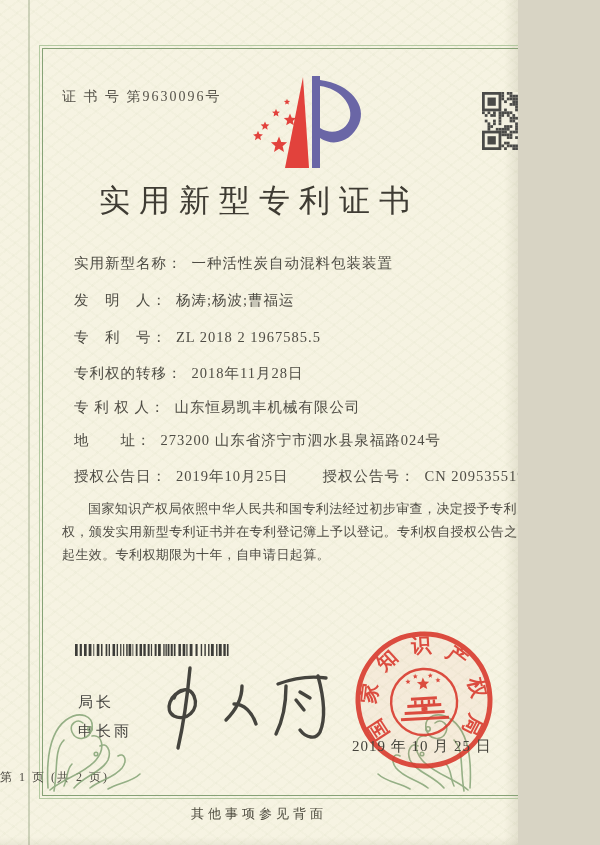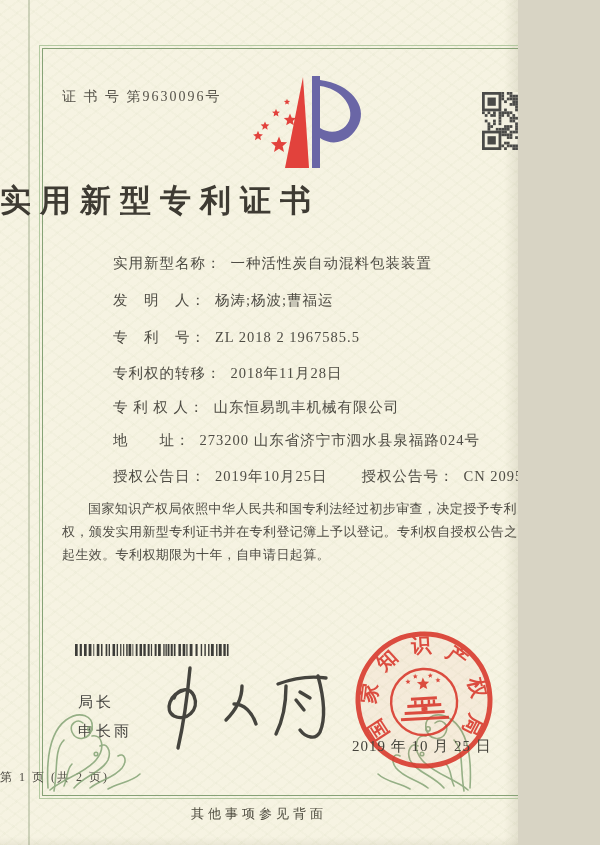--- a/index.html
+++ b/index.html
@@ -19,25 +19,25 @@
 
   .frame{
     position:absolute;left:42px;top:48px;width:515px;height:746px;
     border:1.5px solid #86a276;outline:1px solid #b3c9a0;outline-offset:2px;
     pointer-events:none;
   }
   .cert-no{position:absolute;left:62px;top:88px;font-size:14px;letter-spacing:2px;color:#56534a;}
   .logo{position:absolute;left:243px;top:72px;width:130px;height:100px;}
   .qr{position:absolute;left:482px;top:92px;width:58px;height:58px;}
   .title{
-    position:absolute;left:0;top:180px;width:100%;text-align:left;
-    font-size:31px;font-weight:bold;letter-spacing:9px;color:#3e3b33;
+    position:absolute;left:0;top:180px;width:100%;text-align:center;
+    font-size:31px;font-weight:normal;letter-spacing:9px;color:#3e3b33;
   }
   .fields{position:absolute;left:74px;top:0;width:470px;font-size:14.5px;}
-  .frow{position:absolute;left:0;white-space:nowrap;letter-spacing:1px;color:#4e4c44;margin-left:39px;}
+  .frow{position:absolute;left:0;white-space:nowrap;letter-spacing:1px;color:#4e4c44;}
   .frow .lbl{white-space:pre;}
   .frow .val{margin-left:9px;}
   .frow .pair2{margin-left:34px;}
   .paras{position:absolute;left:62px;top:497px;width:478px;}
   .paras p{margin:0 0 2px 0;font-size:13px;line-height:1.78;text-indent:2em;color:#4f4d45;letter-spacing:0.4px;}
   .barcode{position:absolute;left:75px;top:644px;width:155px;height:12px;}
   .officer{position:absolute;left:78px;top:688px;font-size:15px;letter-spacing:3px;color:#454440;line-height:1.9;}
   .sig{position:absolute;left:150px;top:660px;width:200px;height:100px;}
   .seal{position:absolute;left:351px;top:627px;width:146px;height:146px;z-index:3;}
   .seal-date{position:absolute;left:352px;top:737px;width:160px;font-size:15px;letter-spacing:1px;color:#45443c;z-index:4;}

